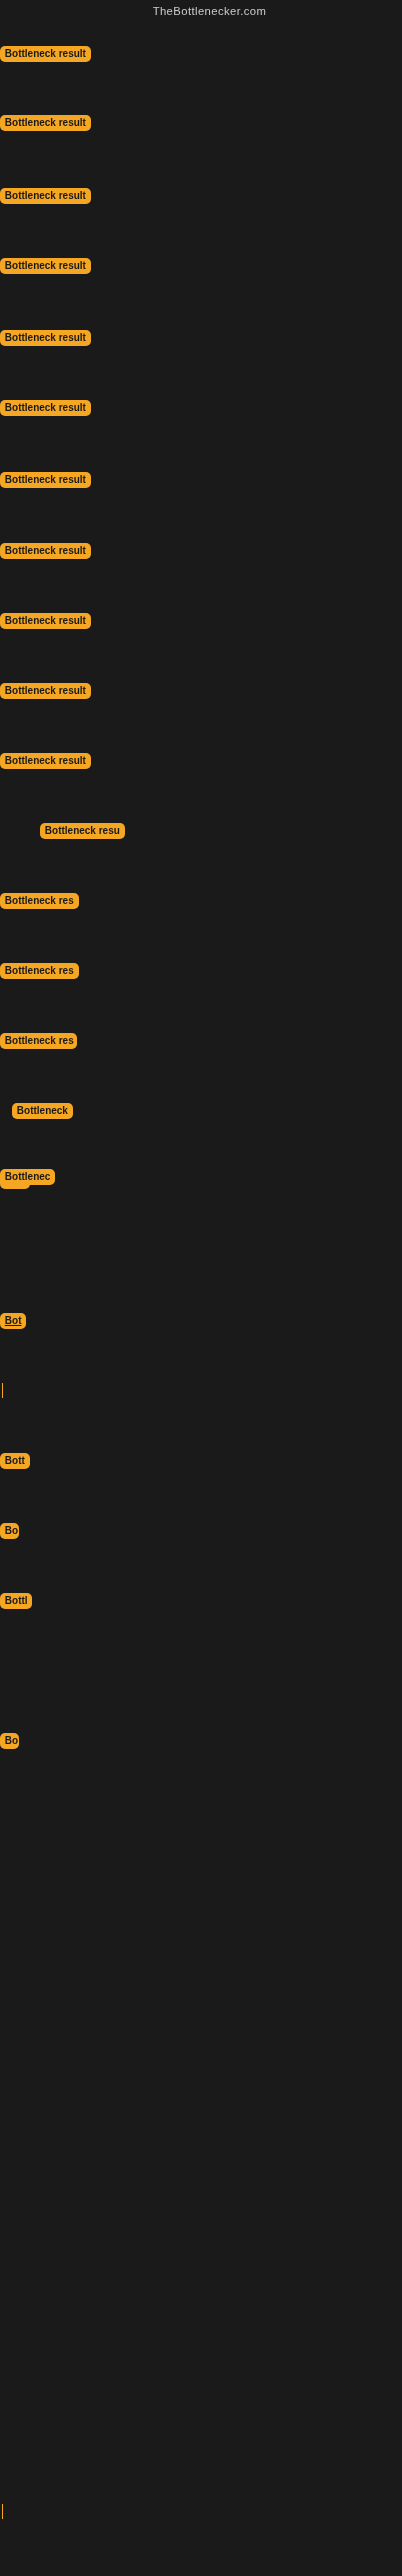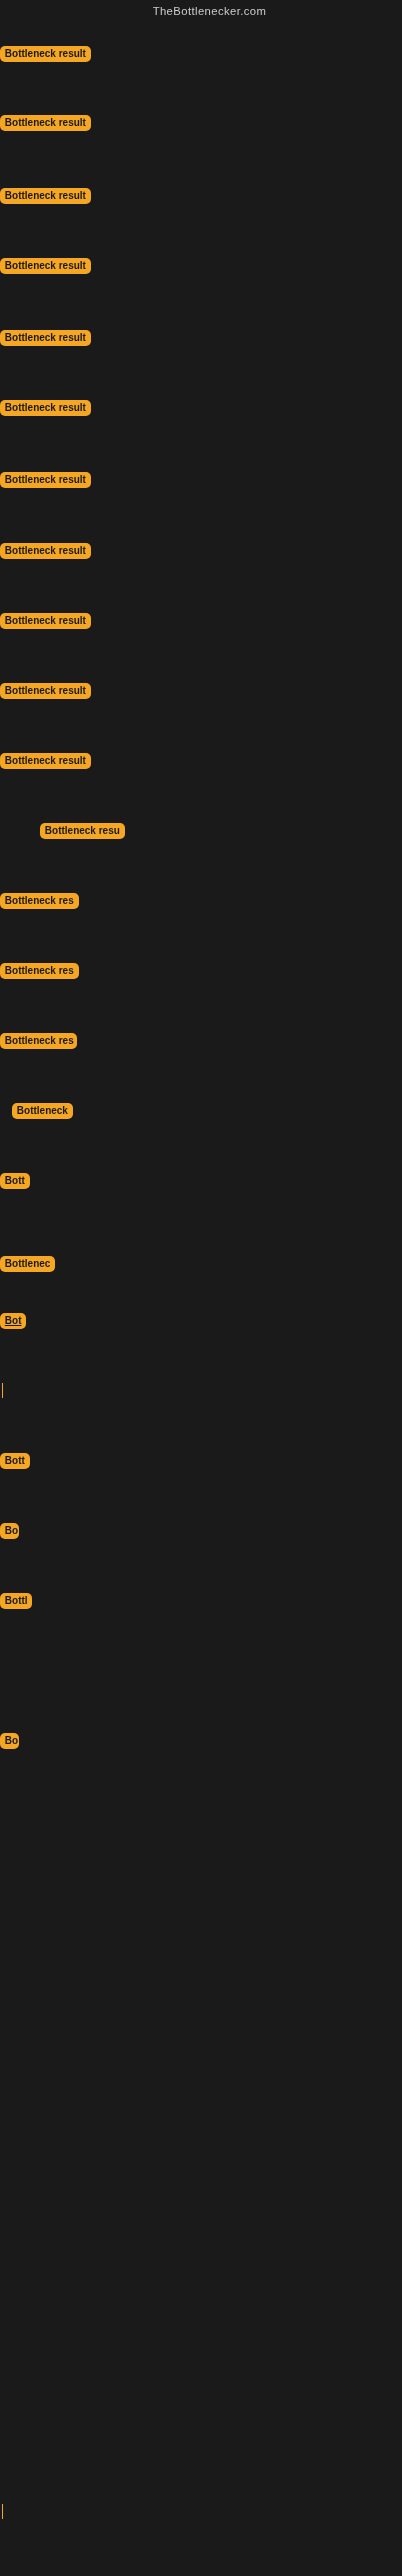--- a/index.html
+++ b/index.html
@@ -61,21 +61,21 @@
 <div class="result-block" style="top: 543px; left: 0px;"><div class="bottleneck-badge" style="max-width: 121px;">Bottleneck result</div></div>
 <div class="result-block" style="top: 613px; left: 0px;"><div class="bottleneck-badge" style="max-width: 117px;">Bottleneck result</div></div>
 <div class="result-block" style="top: 683px; left: 0px;"><div class="bottleneck-badge" style="max-width: 111px;">Bottleneck result</div></div>
 <div class="result-block" style="top: 753px; left: 0px;"><div class="bottleneck-badge" style="max-width: 105px;">Bottleneck result</div></div>
 <div class="result-block" style="top: 823px; left: 0px;"><div class="bottleneck-badge" style="max-width: 95px; margin-left: 40px;">Bottleneck resu</div></div>
 <div class="result-block" style="top: 893px; left: 0px;"><div class="bottleneck-badge" style="max-width: 89px;">Bottleneck res</div></div>
 <div class="result-block" style="top: 963px; left: 0px;"><div class="bottleneck-badge" style="max-width: 82px;">Bottleneck res</div></div>
 <div class="result-block" style="top: 1033px; left: 0px;"><div class="bottleneck-badge" style="max-width: 77px;">Bottleneck res</div></div>
 <div class="result-block" style="top: 1103px; left: 0px; margin-left: 12px;"><div class="bottleneck-badge" style="max-width: 66px;">Bottleneck</div></div>
 <div class="result-block" style="top: 1173px; left: 0px;"><div class="bottleneck-badge" style="max-width: 39px;">Bott</div></div>
-<div class="result-block" style="top: 1256px; left: 0px;"><div class="bottleneck-badge" style="max-width: 60px;">Bottlenec</div></div>
+<div class="result-block" style="top: 1169px; left: 0px;"><div class="bottleneck-badge" style="max-width: 60px;">Bottlenec</div></div>
 <div class="result-block" style="top: 1313px; left: 0px;"><div class="bottleneck-badge" style="max-width: 26px; text-decoration: underline;">Bot</div></div>
 <div class="result-block" style="top: 1383px; left: 0px;">
     <div class="cursor-line"></div>
   </div>
 <div class="result-block" style="top: 1453px; left: 0px;"><div class="bottleneck-badge" style="max-width: 31px;">Bott</div></div>
 <div class="result-block" style="top: 1523px; left: 0px;"><div class="bottleneck-badge" style="max-width: 19.3px;">Bo</div></div>
 <div class="result-block" style="top: 1593px; left: 0px;"><div class="bottleneck-badge" style="max-width: 40px;">Bottl</div></div>
 <div class="result-block" style="top: 1663px; left: 0px;"></div>
 <div class="result-block" style="top: 1733px; left: 0px;"><div class="bottleneck-badge" style="max-width: 19.3px;">Bo</div></div>
 <div class="result-block" style="top: 1803px; left: 0px;"></div>

